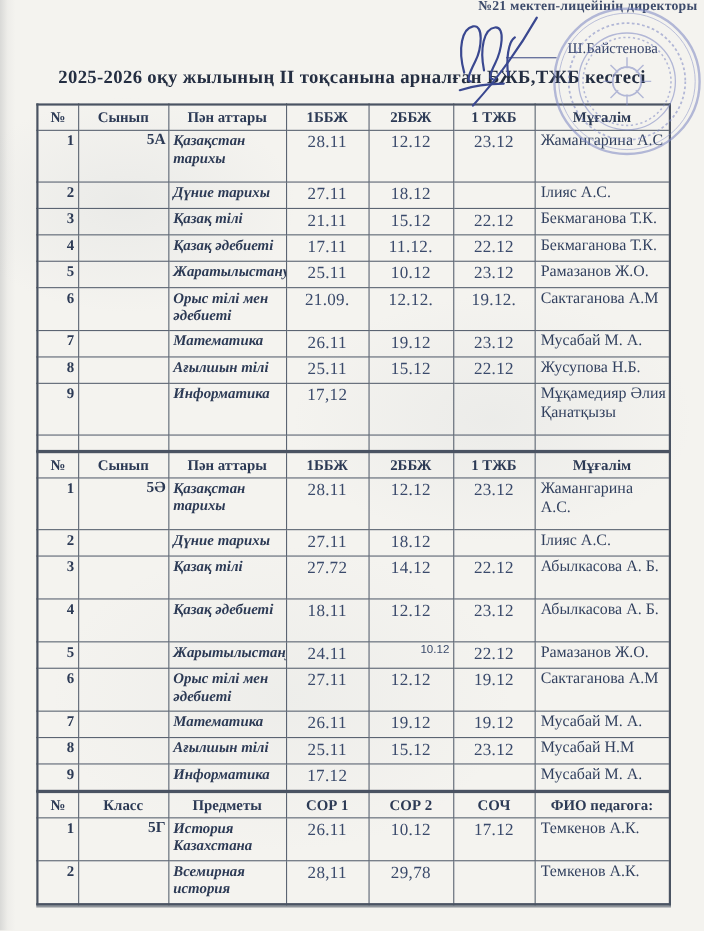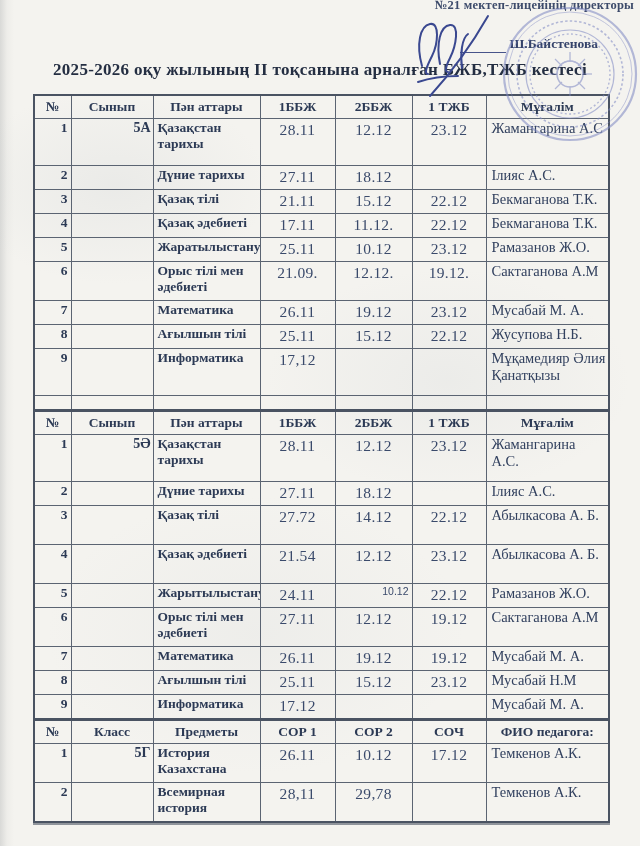--- a/index.html
+++ b/index.html
@@ -20,21 +20,21 @@
       #f4f3ef;
   }
   
   .top-right{position:absolute;top:0;right:0;width:260px;height:110px;z-index:3;}
   .director-line{
     position:absolute;top:-2px;right:6px;
     font-size:12.5px;font-weight:bold;color:#3d4b6b;letter-spacing:0.2px;white-space:nowrap;
   }
   .director-name{
     position:absolute;top:36px;right:42px;
-    font-size:13.5px;font-weight:bold;color:#35436a;white-space:nowrap;
+    font-size:13.5px;font-weight:normal;color:#35436a;white-space:nowrap;
   }
   .sign-underline{
     position:absolute;top:52px;right:134px;width:46px;height:0;
     border-bottom:1.2px solid #47548a;
   }
   .signature{position:absolute;top:4px;right:130px;width:100px;height:100px;z-index:4;}
   .stamp{position:absolute;top:2px;right:-8px;width:160px;height:150px;z-index:1;opacity:0.55;filter:blur(0.3px);}
   
   .doc-title{
     position:absolute;top:60px;left:0;width:640px;z-index:2;
@@ -60,21 +60,21 @@
   .doc-table th{
     font-size:13.5px;font-weight:bold;color:#2c3a55;
     text-align:center;vertical-align:middle;height:20px;padding:1px 1px;
   }
   tr.size-xs td{height:11px;}
   tr.size-s  td{height:21px;}
   tr.size-m  td{height:36px;}
   tr.size-l  td{height:44px;}
   .doc-table td.c0{text-align:right;font-weight:bold;font-size:13.5px;padding-right:3px;color:#2c3a55;}
   .doc-table td.c1{text-align:right;font-weight:bold;font-size:14px;color:#2c3a55;}
-  .doc-table td.c2{font-weight:bold;font-size:13.5px;padding-left:4px;color:#2c3a55;}
+  .doc-table td.c2{font-weight:bold;font-size:13.5px;padding-left:4px;color:#2c3a55;font-style:italic;}
   .doc-table td.c3,.doc-table td.c4,.doc-table td.c5{
     text-align:center;font-size:15.5px;color:#3a4a6b;letter-spacing:0.3px;padding-top:2px;
   }
   .doc-table td.c6{font-size:14.5px;padding-left:5px;color:#32415f;}
   .doc-table td.small-date{
     font-family:"Liberation Sans","DejaVu Sans",sans-serif;
     font-size:10.5px;text-align:right;padding-right:3px;padding-top:1px;letter-spacing:0;
   }
 </style>
 </head>
@@ -283,21 +283,21 @@
             <td class="c2">Қазақ тілі</td>
             <td class="c3">27.72</td>
             <td class="c4">14.12</td>
             <td class="c5">22.12</td>
             <td class="c6">Абылкасова А. Б.</td>
           </tr>
           <tr class="size-m">
             <td class="c0">4</td>
             <td class="c1"></td>
             <td class="c2">Қазақ әдебиеті</td>
-            <td class="c3">21.54</td>
+            <td class="c3">18.11</td>
             <td class="c4">12.12</td>
             <td class="c5">23.12</td>
             <td class="c6">Абылкасова А. Б.</td>
           </tr>
           <tr class="size-s">
             <td class="c0">5</td>
             <td class="c1"></td>
             <td class="c2">Жарытылыстану</td>
             <td class="c3">24.11</td>
             <td class="c4 small-date">10.12</td>

